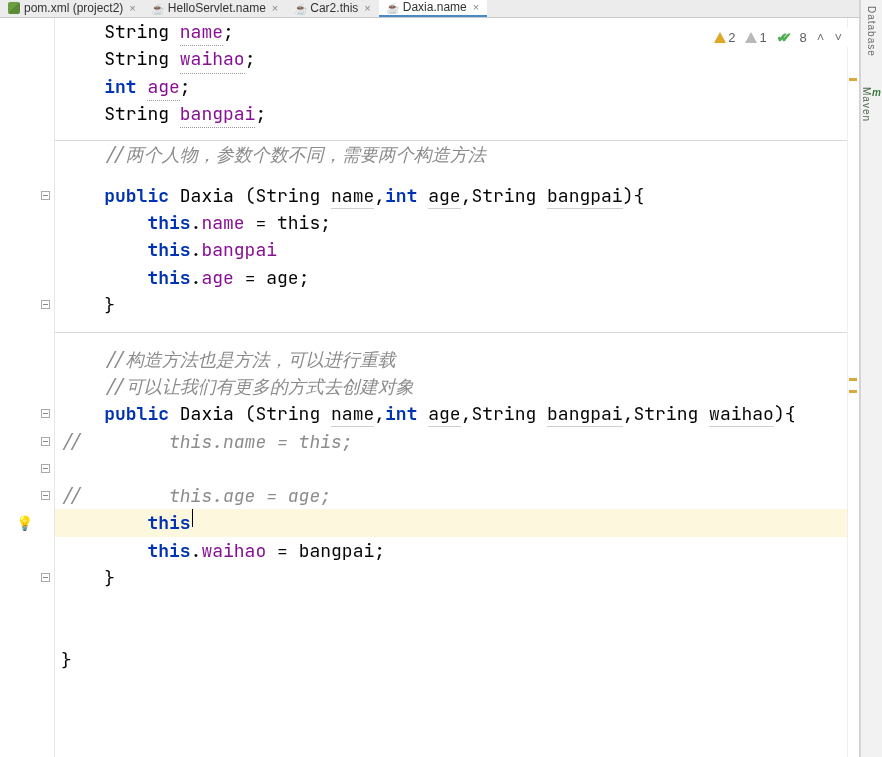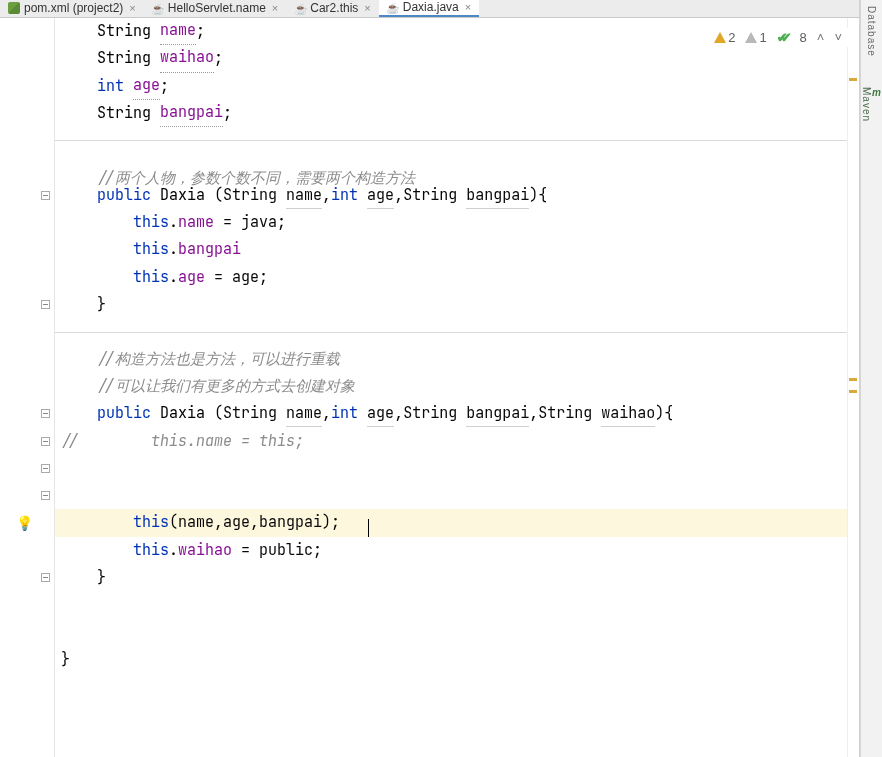--- a/index.html
+++ b/index.html
@@ -20,29 +20,29 @@
   .tri-warn { width:0; height:0; border-left:6px solid transparent; border-right:6px solid transparent; border-bottom:11px solid #e0a726; display:inline-block; position:relative; }
   .tri-warn.gray { border-bottom-color:#b8b8b8; }
   .dbl-check::before { content:"✔"; color:#4caf50; font-weight:bold; }
   .dbl-check { position:relative; }
   .dbl-check::after { content:"✔"; color:#4caf50; font-weight:bold; position:absolute; left:4px; top:0; }
   .chev { color:#767676; font-size:13px; }
   
   .editor-area { flex:1; display:flex; position:relative; overflow:hidden; }
   .gutter { width:55px; background:#fff; border-right:1px solid #e6e6e6; position:relative; }
   .code-block { flex:1; position:relative; background:#fff; }
-  .line { height:27.3px; display:flex; align-items:flex-end; white-space:pre; padding-left:6px; font-size:15px; line-height:27.3px; }
+  .line { height:27.3px; display:flex; align-items:flex-start; white-space:pre; padding-left:6px; font-size:18px; line-height:27.3px; }
   .gline { position:absolute; left:0; width:100%; height:27.3px; display:flex; align-items:center; justify-content:flex-end; padding-right:4px; }
   .gline svg, .gline .fold, .gline .bulb { cursor:pointer; }
   .fold { width:9px; height:9px; border:1px solid #aaa; display:inline-block; position:relative; background:#fff; }
   .fold::before { content:""; position:absolute; left:1px; right:1px; top:3px; height:1px; background:#888; }
   .bulb { color:#e6a800; font-size:14px; }
   .hr { position:absolute; left:0; right:0; height:1px; background:#d9d9d9; }
   
-  .kw { color:#0033b3; font-weight:400; }
+  .kw { color:#0033b3; font-weight:700; }
   .typ { color:#000; }
   .id  { color:#000; }
   .fld { color:#871094; }
   .cmt { color:#8c8c8c; font-style:italic; }
   .warn-ul { border-bottom:1px dotted #999; }
   .str-ul { box-shadow: inset 0 -1px 0 0 rgba(100,100,100,0.3); }
   .highlight-line { position:absolute; left:0; right:0; height:27.3px; background:#fdf7de; z-index:0; }
   .caret { display:inline-block; width:1px; height:18px; background:#000; vertical-align:middle; margin-left:1px; }
   
   .right-strip { width:22px; background:#f2f2f2; border-left:1px solid #d6d6d6; display:flex; flex-direction:column; align-items:center; padding-top:6px; gap:30px; font-size:10px; color:#6b6b6b; font-family:"Segoe UI",Arial,sans-serif; }
@@ -69,21 +69,21 @@
         <span>HelloServlet.name</span>
         <span class="close">×</span>
       </div>
       <div class="tab">
         <span class="file-ico ico-java"></span>
         <span>Car2.this</span>
         <span class="close">×</span>
       </div>
       <div class="tab active">
         <span class="file-ico ico-java"></span>
-        <span>Daxia.java</span>
+        <span>Daxia.name</span>
         <span class="close">×</span>
       </div>
     </div>
 
     <div class="inspection">
       <span class="insp-item">
           <span class="tri-warn"></span>
           <span>2</span>
         </span>
       <span class="insp-item">
@@ -130,33 +130,34 @@
         <div class="highlight-line" style="top:491.4px"></div>
 
         <div class="hr" style="top:122px"></div>
         <div class="hr" style="top:314px"></div>
 
         <div class="line" style="position:absolute;top:0px"><span>    </span><span class="typ">String </span><span class="fld warn-ul">name</span><span>;</span></div>
         <div class="line" style="position:absolute;top:27.3px"><span>    </span><span class="typ">String </span><span class="fld warn-ul">waihao</span><span>;</span></div>
         <div class="line" style="position:absolute;top:54.6px"><span>    </span><span class="kw">int </span><span class="fld warn-ul">age</span><span>;</span></div>
         <div class="line" style="position:absolute;top:81.9px"><span>    </span><span class="typ">String </span><span class="fld warn-ul">bangpai</span><span>;</span></div>
 
-        <div class="line" style="position:absolute;top:147px"><span>    </span><span class="cmt">//两个人物，参数个数不同，需要两个构造方法</span></div>
+        <div class="line" style="position:absolute;top:123px"><span>    </span><span class="cmt">//两个人物，参数个数不同，需要两个构造方法</span></div>
         <div class="line" style="position:absolute;top:163.8px"><span>    </span><span class="kw">public </span><span class="id">Daxia </span><span>(String </span><span class="str-ul">name</span><span>,</span><span class="kw">int </span><span class="str-ul">age</span><span>,String </span><span class="str-ul">bangpai</span><span>){</span></div>
-        <div class="line" style="position:absolute;top:191.1px"><span>        </span><span class="kw">this</span><span>.</span><span class="fld">name</span><span> = java;</span></div>
+        <div class="line" style="position:absolute;top:191.1px"><span>        </span><span class="kw">this</span><span>.</span><span class="fld">name</span><span> = this;</span></div>
         <div class="line" style="position:absolute;top:218.4px"><span>        </span><span class="kw">this</span><span>.</span><span class="fld">bangpai</span></div>
         <div class="line" style="position:absolute;top:245.7px"><span>        </span><span class="kw">this</span><span>.</span><span class="fld">age</span><span> = age;</span></div>
         <div class="line" style="position:absolute;top:273px"><span>    </span><span>}</span></div>
 
         <div class="line" style="position:absolute;top:354.9px"><span>    </span><span class="cmt">//可以让我们有更多的方式去创建对象</span></div>
         <div class="line" style="position:absolute;top:327.6px"><span>    </span><span class="cmt">//构造方法也是方法，可以进行重载</span></div>
         <div class="line" style="position:absolute;top:382.2px"><span>    </span><span class="kw">public </span><span class="id">Daxia </span><span>(String </span><span class="str-ul">name</span><span>,</span><span class="kw">int </span><span class="str-ul">age</span><span>,String </span><span class="str-ul">bangpai</span><span>,String </span><span class="str-ul">waihao</span><span>){</span></div>
         <div class="line" style="position:absolute;top:409.5px"><span class="cmt"><span>//</span><span>        </span><span>this.name = this;</span></span></div>
-        <div class="line" style="position:absolute;top:491.4px;z-index:1"><span>        </span><span class="kw">this</span><span>(name,age,bangpai);   </span><span class="caret"></span></div>
-        <div class="line" style="position:absolute;top:518.7px"><span>        </span><span class="kw">this</span><span>.</span><span class="fld">waihao</span><span> = public;</span></div>
+        <div class="line" style="position:absolute;top:464.1px"><span class="cmt"><span>//</span><span>        </span><span>this.age = age;</span></span></div>
+        <div class="line" style="position:absolute;top:491.4px;z-index:1"><span>        </span><span class="kw">this</span><span class="caret"></span></div>
+        <div class="line" style="position:absolute;top:518.7px"><span>        </span><span class="kw">this</span><span>.</span><span class="fld">waihao</span><span> = bangpai;</span></div>
         <div class="line" style="position:absolute;top:546px"><span>    </span><span>}</span></div>
         <div class="line" style="position:absolute;top:627.9px"><span>}</span></div>
       </div>
 
       <div class="marker-strip">
         <div class="mk y" style="top:60px"></div>
         <div class="mk y" style="top:360px"></div>
         <div class="mk y" style="top:372px"></div>
       </div>
     </div>

